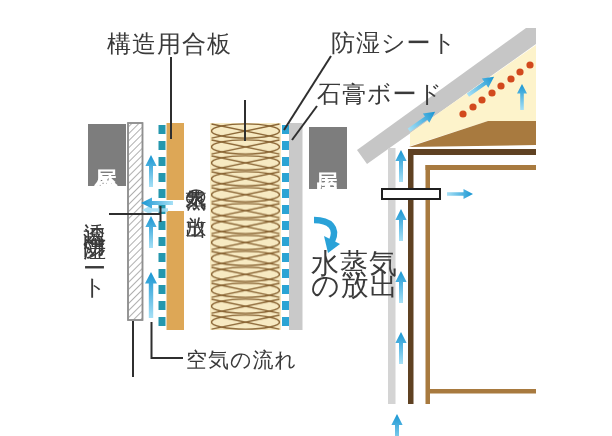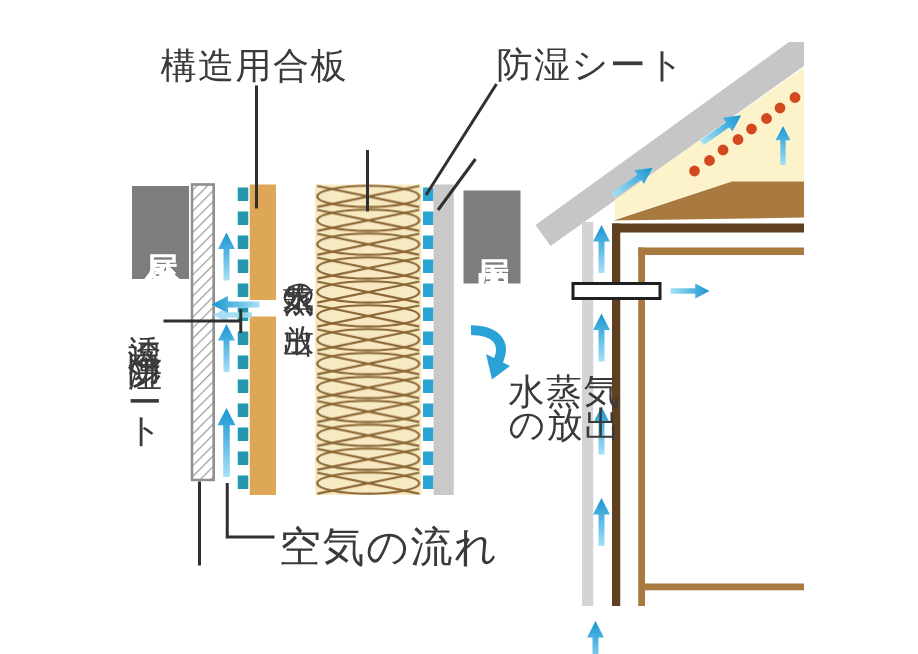--- a/index.html
+++ b/index.html
@@ -1,27 +1,27 @@
 <!DOCTYPE html>
 <html><head>
 <meta charset="utf-8">
 <style>
   html,body{margin:0;padding:0;background:#fff;}
   #stage{position:relative;width:612px;height:436px;background:#ffffff;overflow:hidden;
-         font-family:Liberation Mono, monospace;}
+         font-family:Liberation Sans, sans-serif;}
   #art{position:absolute;left:0;top:0;}
   .lbl{position:absolute;color:#3a3a3a;font-weight:500;white-space:nowrap;letter-spacing:1px;}
   .lbl.big{font-size:24px;}
-  .lbl.mid{font-size:28px;}
+  .lbl.mid{font-size:21px;}
   .lbl.v{writing-mode:vertical-rl;text-orientation:mixed;white-space:nowrap;}
   .zone{position:absolute;width:38px;height:62px;background:#7d7d7d;color:#ffffff;
         display:flex;align-items:center;justify-content:center;
         writing-mode:vertical-rl;text-orientation:mixed;
         font-size:23px;font-weight:bold;letter-spacing:4px;}
-  .two{font-size:24px;line-height:22px;letter-spacing:1px;margin-left:28px;}
+  .two{font-size:28px;line-height:22px;letter-spacing:1px;}
 </style>
 </head>
 <body>
 
 <div id="stage">
 
 <svg id="art" width="612" height="436" viewBox="0 0 612 436">
   <defs>
     <pattern id="hatch" width="5" height="5" patternUnits="userSpaceOnUse" patternTransform="rotate(45)">
       <line x1="0" y1="0" x2="0" y2="5" stroke="#9a9a9a" stroke-width="1.6"></line>
@@ -116,20 +116,21 @@
     <polyline points="151.5,322 151.5,358 183,358"></polyline>
     <line x1="133" y1="321" x2="133" y2="377"></line>
   </g>
 </svg>
 
 <div class="lbl big" style="left:107px;top:28px;">構造用合板</div>
 
 
 <div class="lbl big" style="left:331px;top:27px;text-align:center;">防湿シート</div>
 
+<div class="lbl big" style="left:317px;top:78px;">石膏ボード</div>
 
 <div class="zone" style="left:88px;top:124px;">屋外</div>
 
 <div class="zone" style="left:309px;top:127px;">屋内</div>
 
 <div class="lbl v" style="left:80px;top:205px;font-size:23px;letter-spacing:5px;">透湿防湿シート</div>
 
 <div class="lbl v" style="left:182px;top:172px;font-size:21px;letter-spacing:1px;">水蒸気の放出</div>
 
 <div class="lbl mid" style="left:186px;top:346px;">空気の流れ</div>

